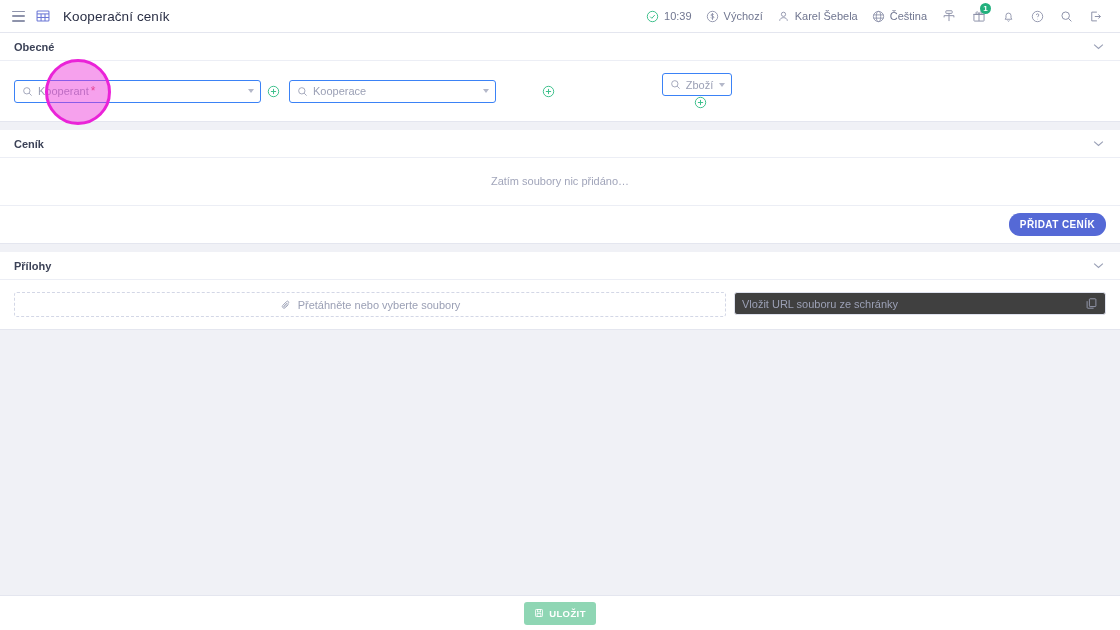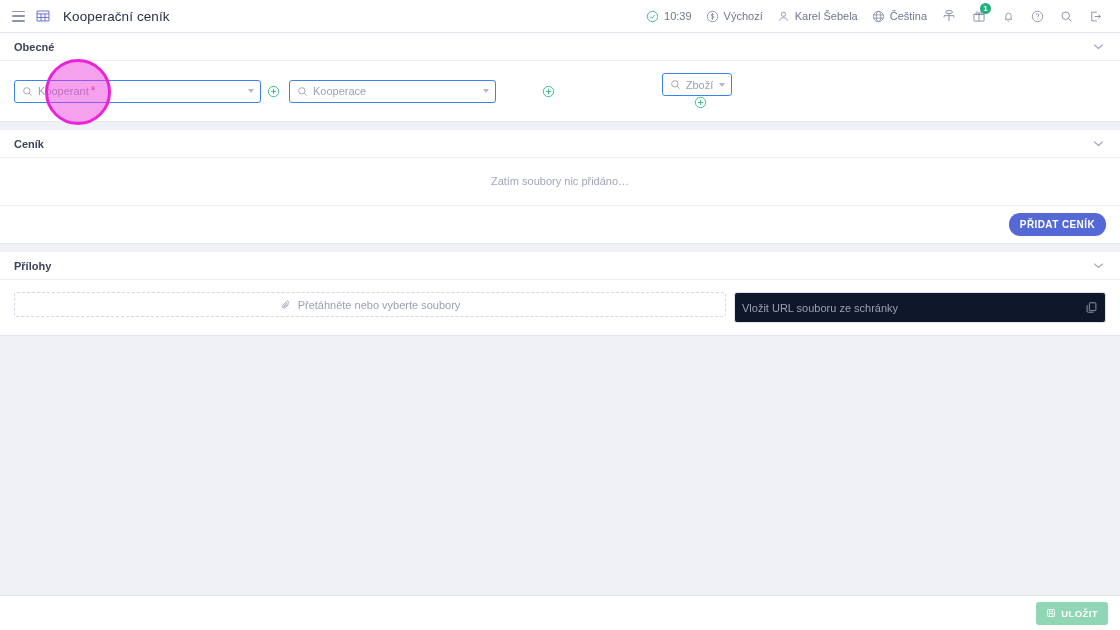--- a/index.html
+++ b/index.html
@@ -100,33 +100,33 @@
 
   
   .attach-row { display: flex; gap: 8px; }
   .dropzone {
     flex: 1 1 auto; height: 25px;
     border: 1px dashed #d3d7e6; border-radius: 3px;
     display: flex; align-items: center; justify-content: center; gap: 6px;
     color: #9ba0b5; font-size: 11px; cursor: pointer; background: #fff;
   }
   .urlbox {
-    width: 372px; height: 31px; flex: 0 0 372px;
+    width: 372px; height: 23px; flex: 0 0 372px;
     border: 1px solid #dfe2ee; border-radius: 3px;
-    background: #0f172a; display: flex; align-items: center;
+    background: #404040; display: flex; align-items: center;
     padding: 10px 7px; cursor: text;
   }
   .urlbox .ph { font-size: 11px; color: #9ba0b5; }
   .urlbox .copy { margin-left: auto; cursor: pointer; }
 
   
   .footer {
     flex: 0 0 35px; height: 35px;
     background: #ffffff; border-top: 1px solid #e4e6ef;
-    display: flex; align-items: center; justify-content: flex-end;
+    display: flex; align-items: center; justify-content: center;
     padding: 0 12px;
   }
   .btn-save {
     background: #8fd6b4; color: #ffffff;
     border: none; border-radius: 3px;
     font-family: "Liberation Sans", sans-serif;
     font-size: 9.5px; font-weight: bold; letter-spacing: .4px;
     padding: 6px 10px; display: flex; align-items: center; gap: 5px;
     cursor: pointer;
   }

